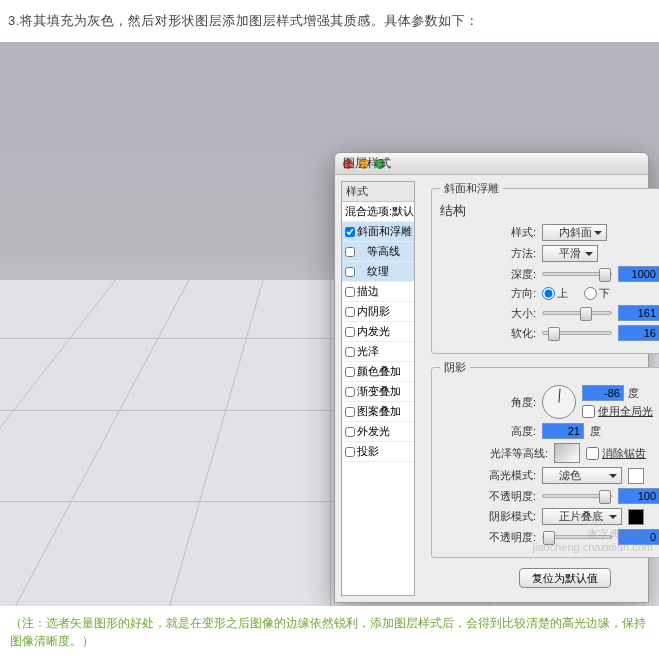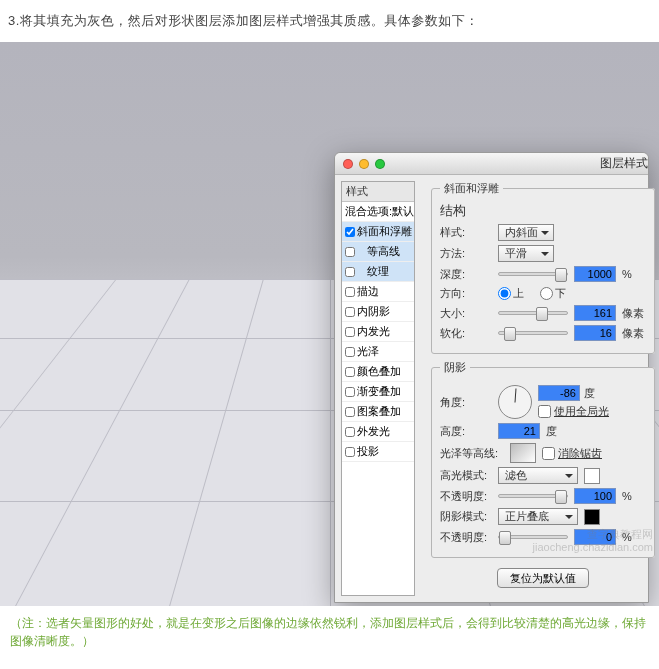--- a/index.html
+++ b/index.html
@@ -53,21 +53,21 @@
       border-bottom: 1px solid #b5b5b5;
       border-radius: 6px 6px 0 0;
       display: flex;
       align-items: center;
       padding: 0 8px;
       position: relative;
     }
     .traffic { display:flex; gap:6px; }
     .tl { width:10px;height:10px;border-radius:50%; border:1px solid rgba(0,0,0,.25);}
     .tl.red{background:#ff5f57}.tl.yel{background:#febc2e}.tl.grn{background:#28c840}
-    .titlebar-title{ position:absolute; left:0;right:0;text-align:right; color:#333; font-size:12px;}
+    .titlebar-title{ position:absolute; left:8px;right:0;text-align:left; color:#333; font-size:12px;}
     .dialog-body {
       display:flex;
       padding: 6px;
       gap: 16px;
     }
     .style-list {
       width: 74px;
       border:1px solid #a8a8a8;
       background:#fff;
       font-size:11px;
@@ -99,36 +99,36 @@
     }
     legend{ font-size:11px; padding:0 4px; color:#333;}
     .fldrow{
       display:flex;
       align-items:center;
       gap:6px;
       margin:4px 0;
       font-size:11px;
       color:#333;
     }
-    .fldlabel{ width:52px; text-align:left;}
+    .fldlabel{ width:52px; text-align:right;margin-left:44px;}
     .numbox{
       width:42px; height:16px;
       border:1px solid #7a93c1;
       background:#3b82f6;
       font-size:11px;
       text-align:right;
       padding:0 3px;
     }
     .unit{ min-width:24px;}
     .select{
       height:17px;
       border:1px solid #888;
       background:linear-gradient(#fdfdfd,#e2e2e2);
       font-size:11px;
-      padding:0 14px 0 6px;
+      padding:0 14px 0 16px;
       position:relative;
       display:inline-flex;
       min-width:56px;
     }
     .select::after{
       content:"";
       position:absolute; right:4px; top:6px;
       border:4px solid transparent; border-top-color:#333;
     }
     .slider{

